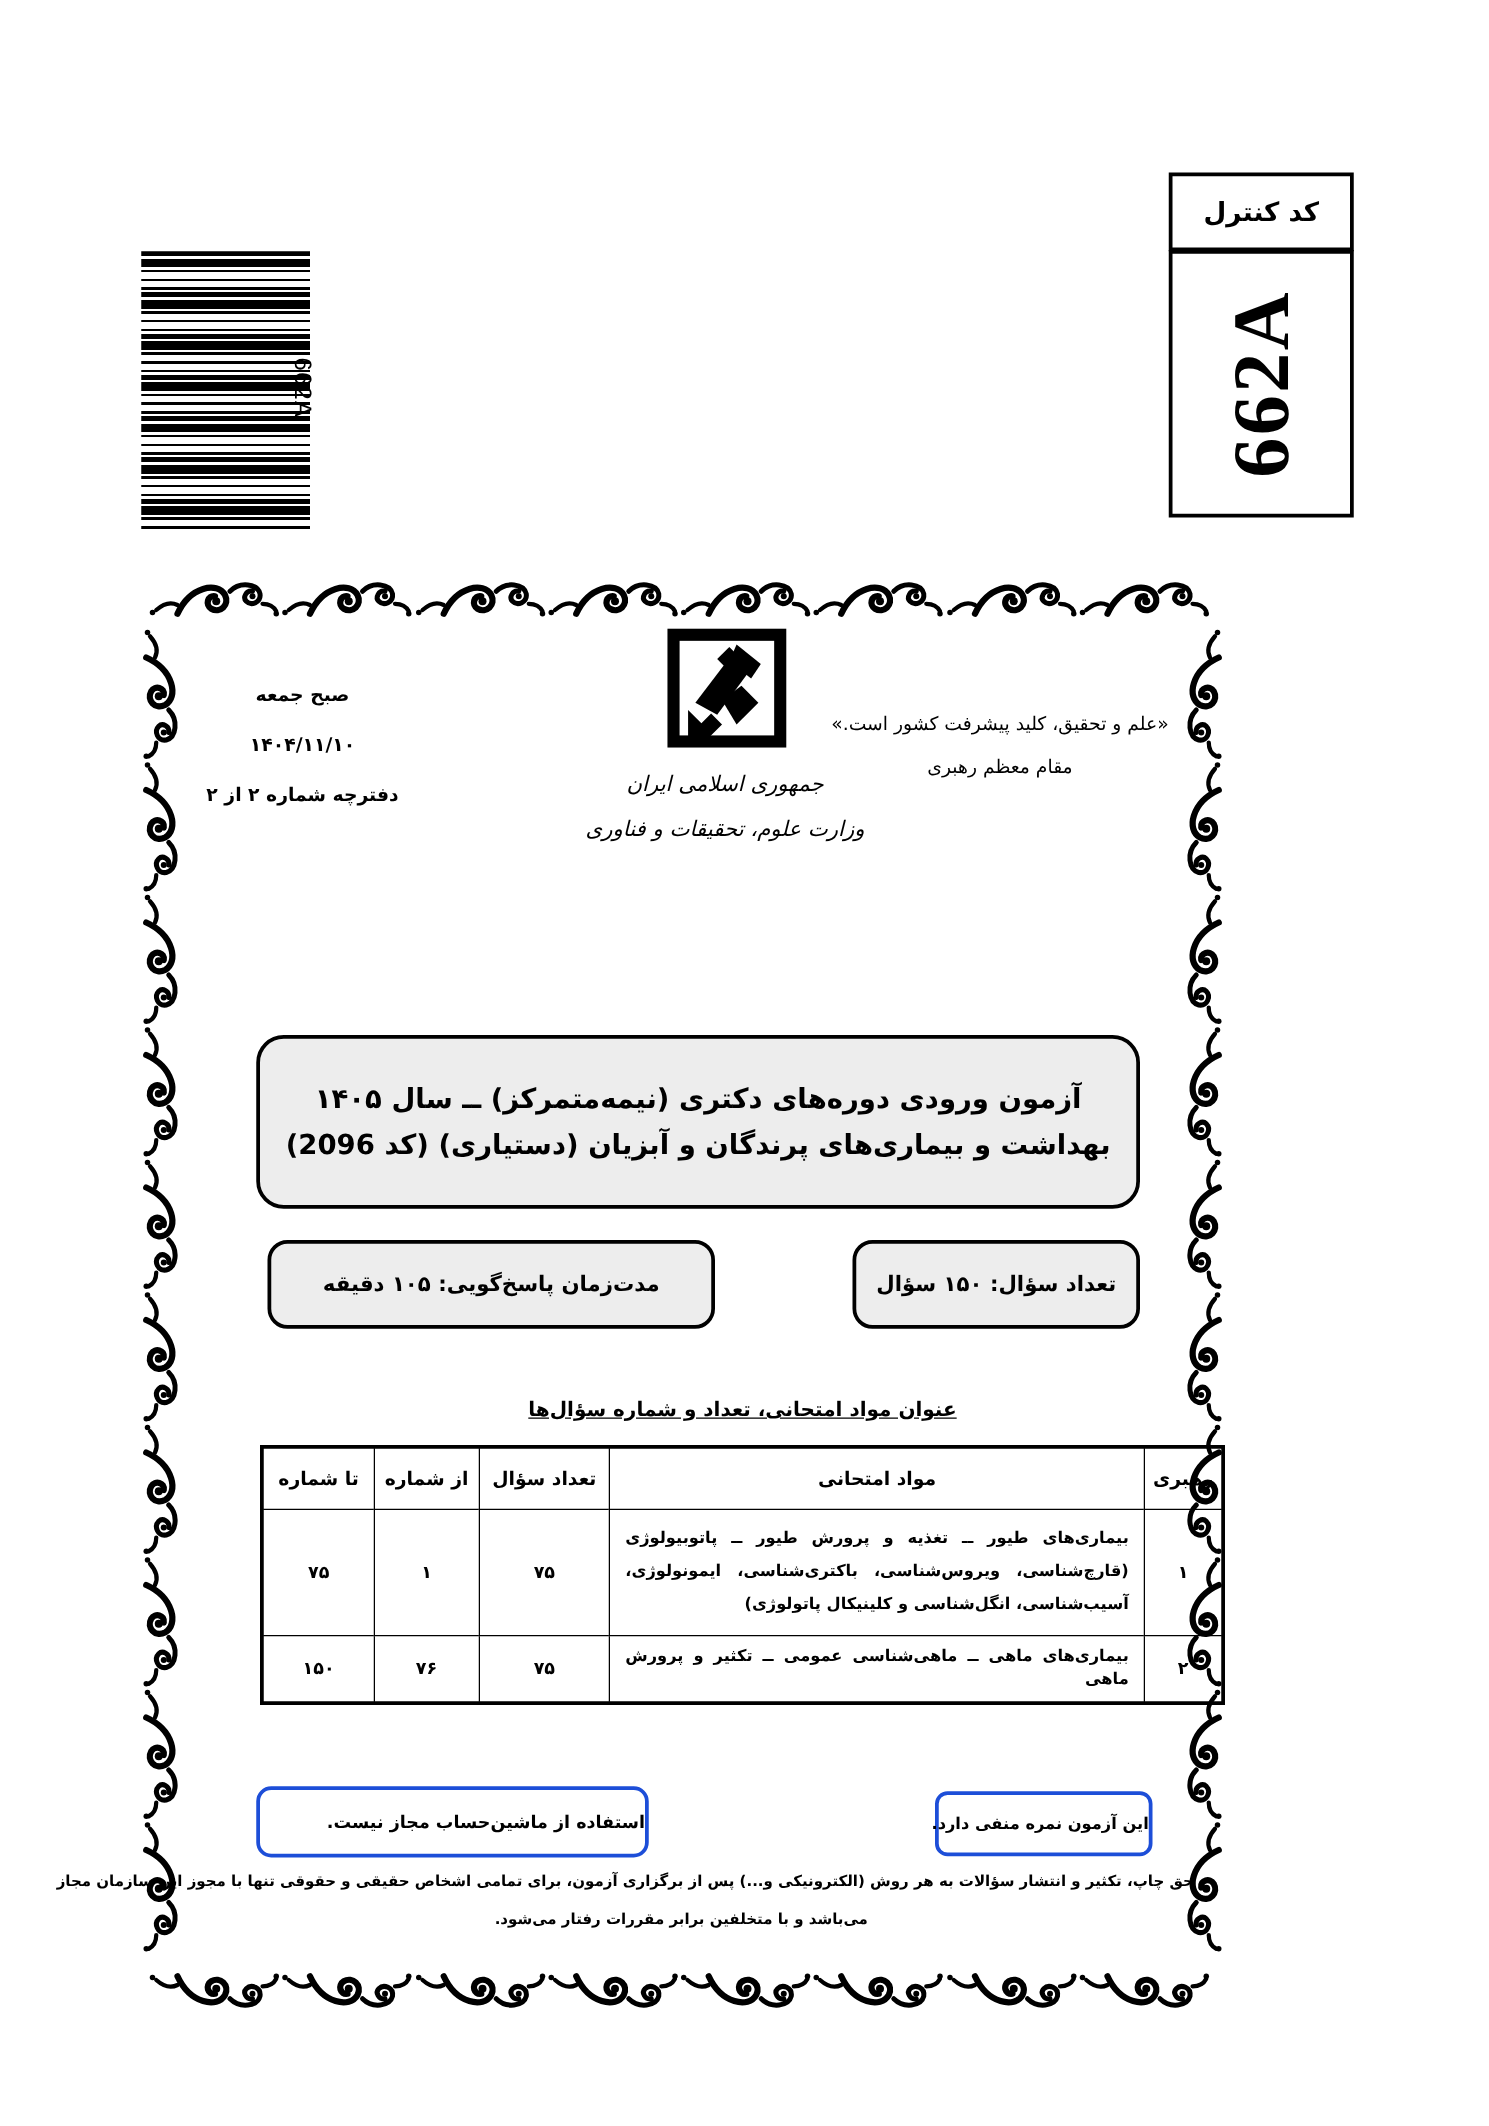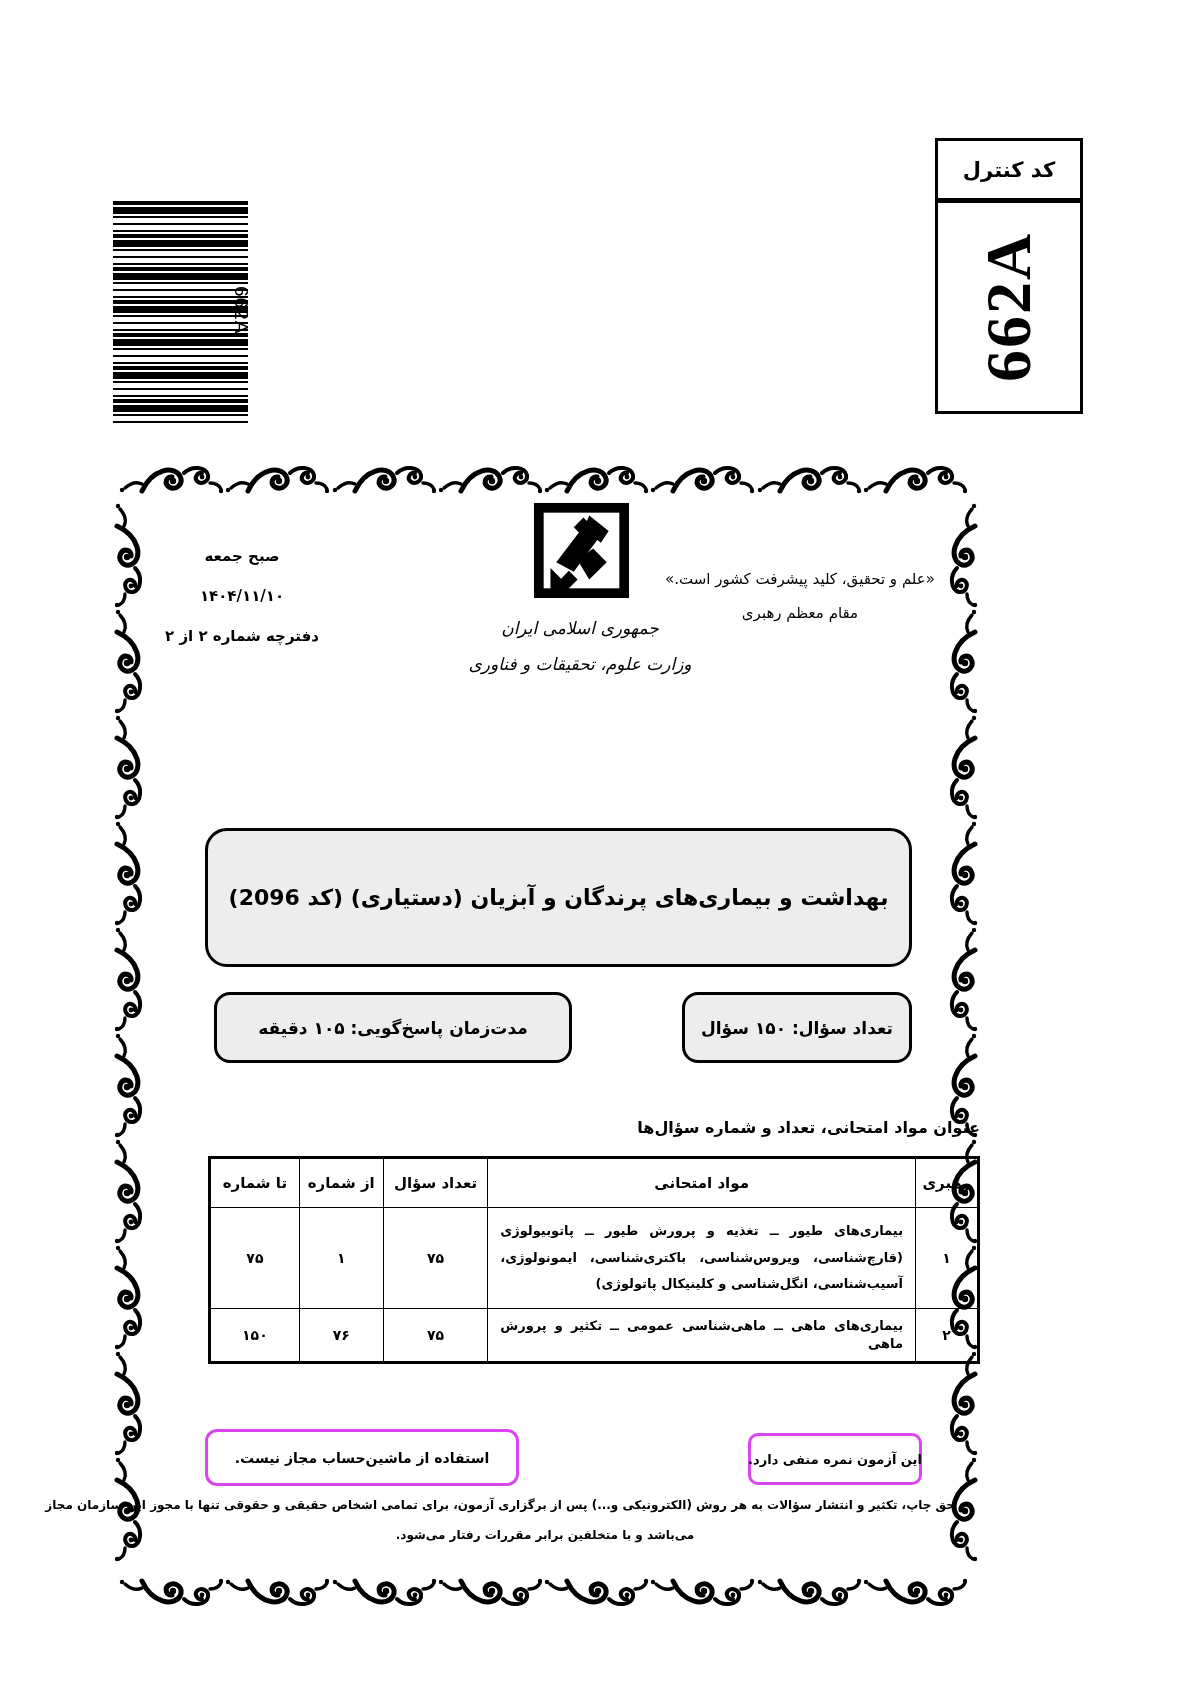--- a/index.html
+++ b/index.html
@@ -67,39 +67,39 @@
   }
   .pill{
     background:#ededed;border:3px solid #000;border-radius:16px;
     display:flex;align-items:center;justify-content:center;
     font-weight:bold;font-size:17px;white-space:nowrap;
   }
   .info-left{left:214px;top:992px;width:352px;height:65px;}
   .info-right{left:682px;top:992px;width:224px;height:65px;}
 
   
-  .table-caption{left:208px;top:1118px;width:772px;
-    font-size:16px;font-weight:bold;}
+  .table-caption{left:208px;top:1118px;width:772px;text-align:center;
+    font-size:16px;font-weight:bold;text-decoration:underline;}
   table.mat{
     position:absolute;left:208px;top:1156px;width:772px;
     border-collapse:collapse;border:3px solid #000;
   }
   table.mat th,table.mat td{border:1.6px solid #000;font-weight:bold;}
   table.mat th{font-size:15px;height:44px;padding:2px 6px;}
   td.subj{font-size:13px;text-align:justify;text-align-last:right;
     padding:6px 12px;line-height:2.05;}
   td.num{font-size:14px;text-align:center;}
   tr.r1 td{height:88px;}
   tr.r2 td{height:40px;}
   tr.r2 td.subj{line-height:1.4;}
 
   
   .notice{
-    background:#fff;border:3px solid #d946ef;display:flex;align-items:center;
-    justify-content:center;font-weight:bold;white-space:nowrap;
+    background:#fff;border:3px solid #1d4ed8;display:flex;align-items:center;
+    justify-content:flex-start;font-weight:bold;white-space:nowrap;
   }
   .notice-right{left:748px;top:1433px;width:168px;height:46px;
     border-radius:10px;font-size:13px;}
   .notice-left{left:205px;top:1429px;width:308px;height:51px;
     border-radius:12px;font-size:14px;}
   .footer{left:135px;top:1490px;width:820px;text-align:center;
     font-size:12px;font-weight:bold;line-height:30px;}
   .footer .l1{display:block;white-space:nowrap;}
 </style>
 </head>
@@ -545,20 +545,21 @@
   <div>جمهوری اسلامی ایران</div>
   <div>وزارت علوم، تحقیقات و فناوری</div>
 </div>
 
 <div class="abs quote">
   <div>«علم و تحقیق، کلید پیشرفت کشور است.»</div>
   <div>مقام معظم رهبری</div>
 </div>
 
 <div class="abs title-box">
+  <div>آزمون ورودی دوره‌های دکتری (نیمه‌متمرکز) ــ سال ۱۴۰۵</div>
   <div>بهداشت و بیماری‌های پرندگان و آبزیان (دستیاری) (کد 2096)</div>
 </div>
 
 <div class="abs pill info-right">
   <span>تعداد سؤال: ۱۵۰ سؤال</span>
 </div>
 <div class="abs pill info-left">
   <span>مدت‌زمان پاسخ‌گویی: ۱۰۵ دقیقه</span>
 </div>
 

